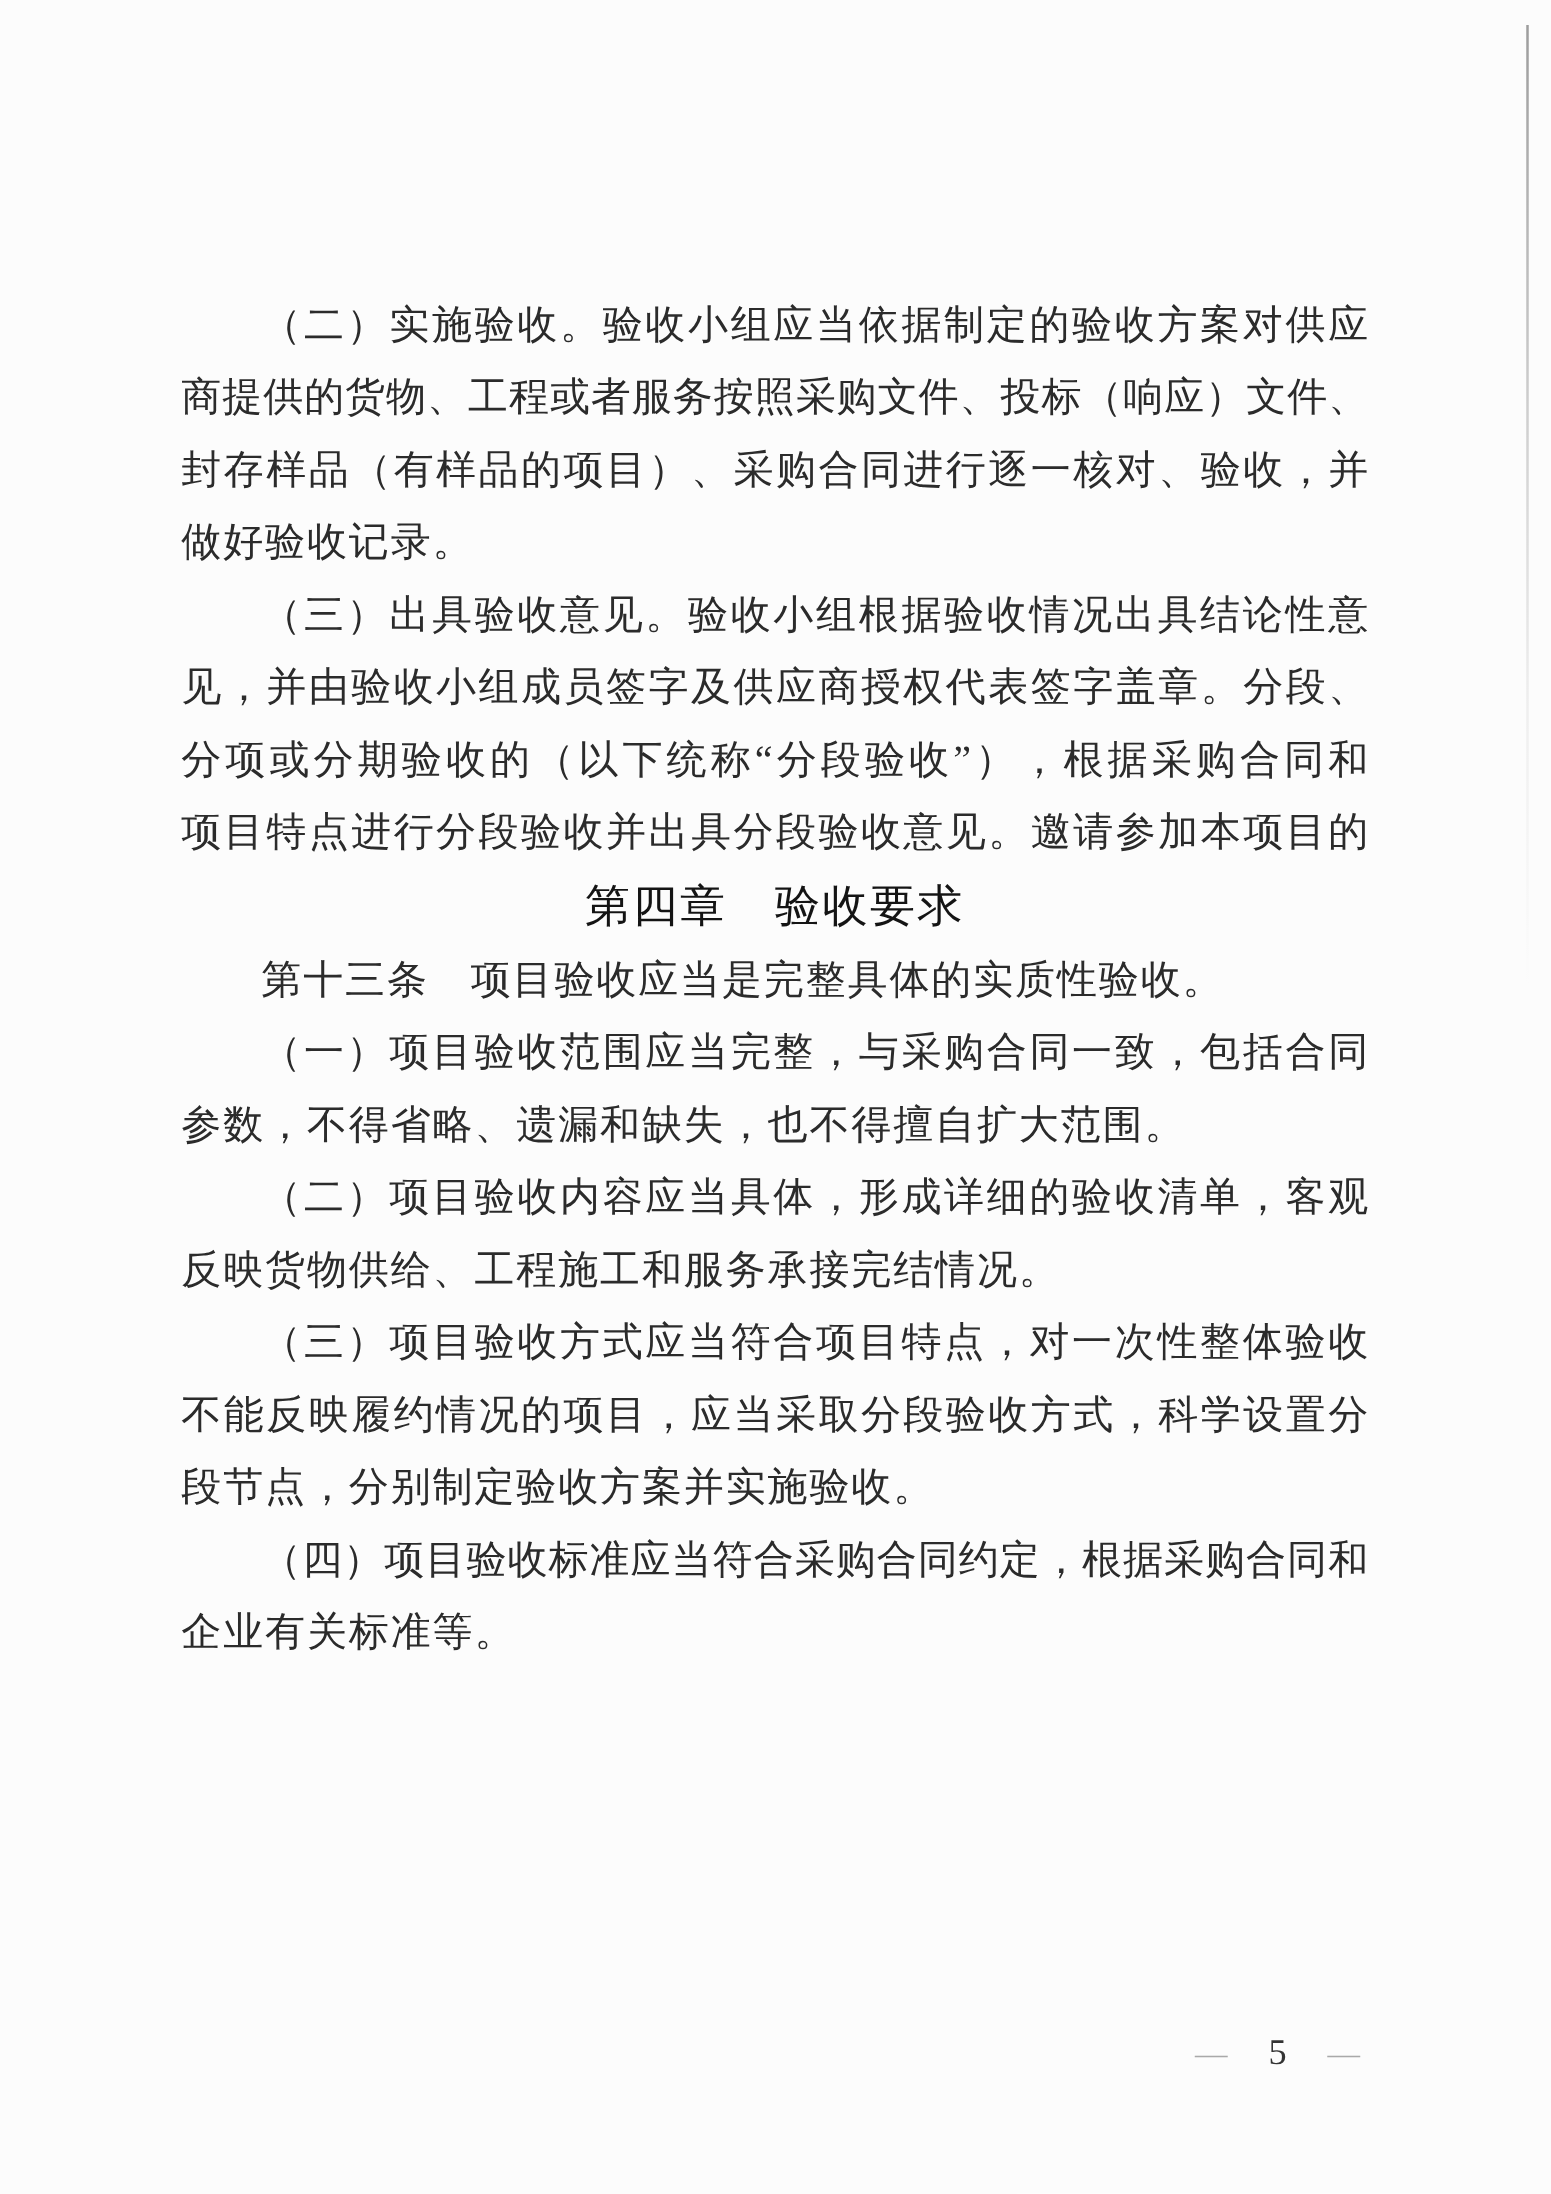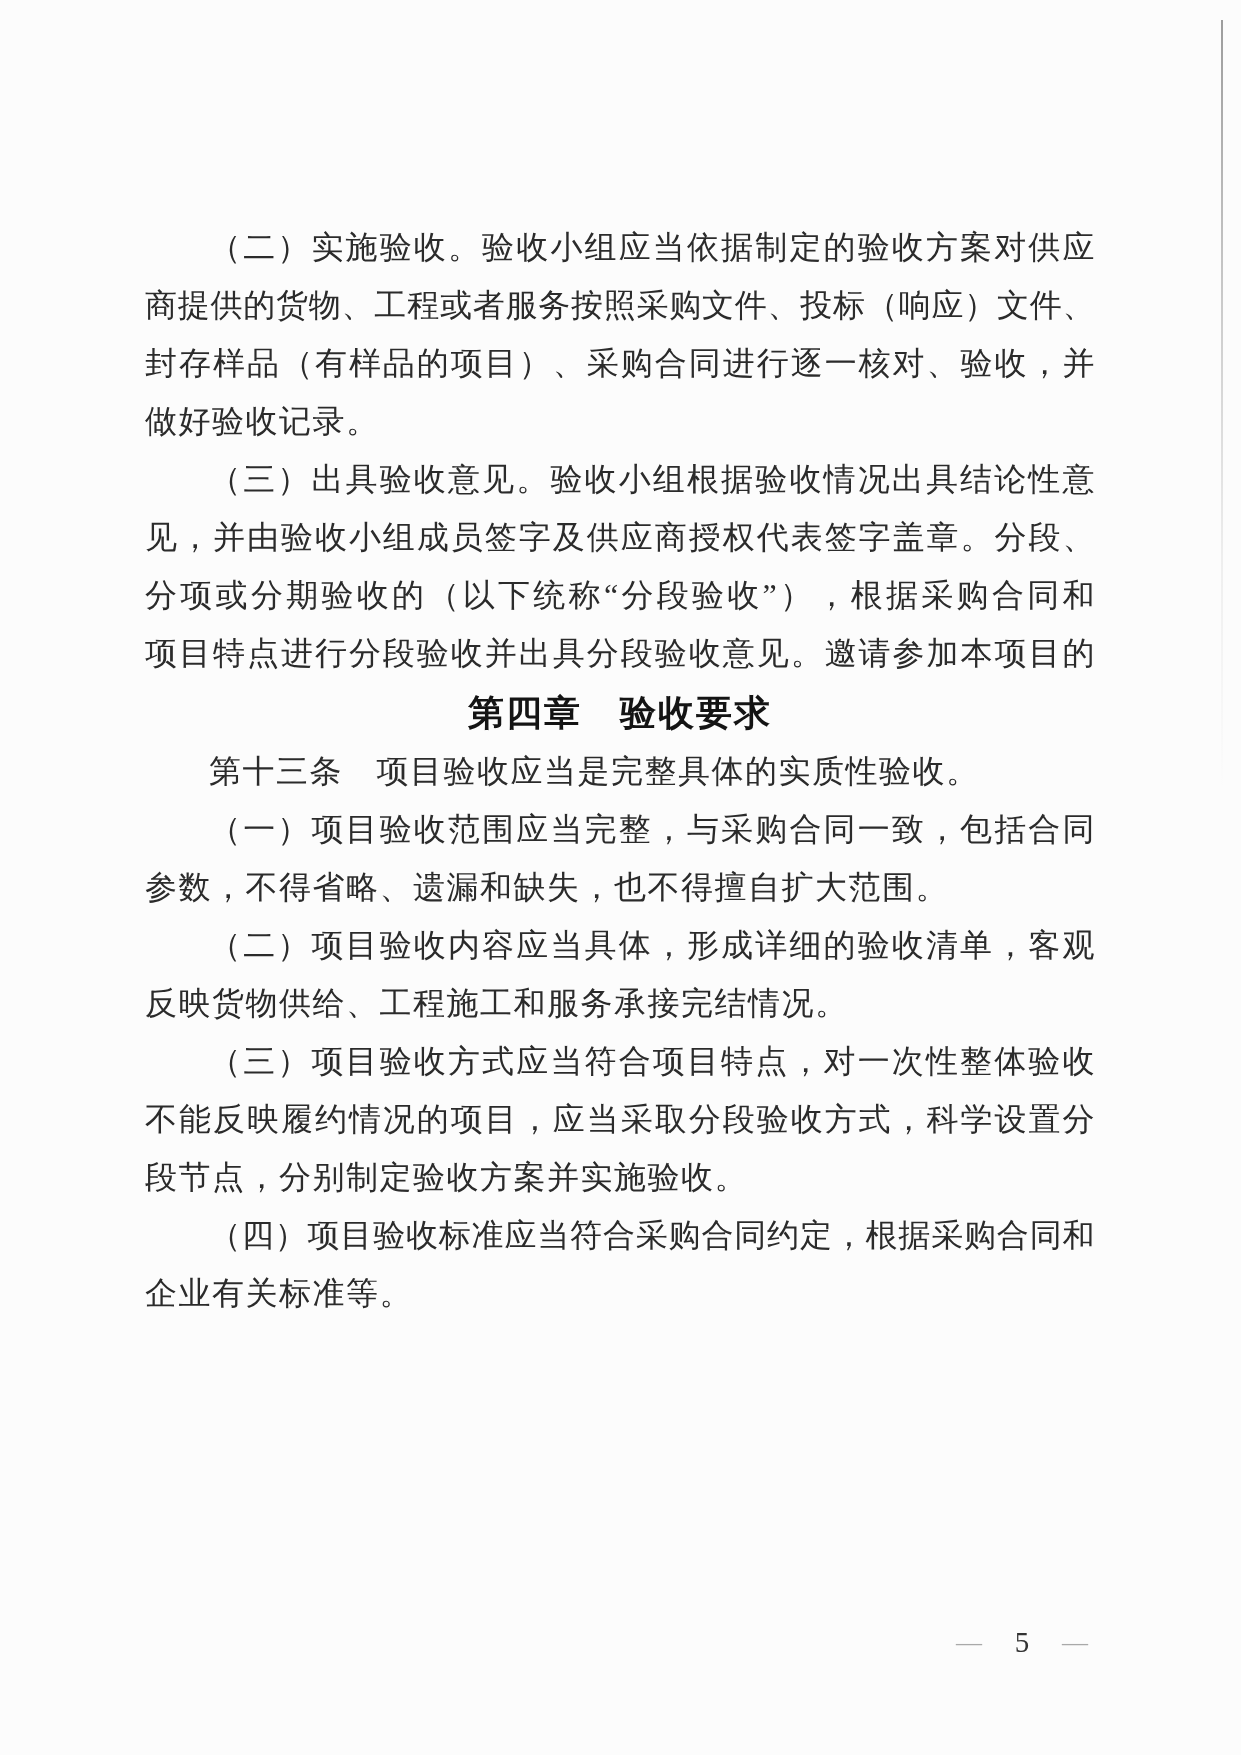--- a/index.html
+++ b/index.html
@@ -5,21 +5,21 @@
   html,body{margin:0;padding:0;background:#ffffff;}
   .page{
     position:relative;
     width:1241px;height:1755px;
     background:#fcfcfc;
     overflow:hidden;
     font-family:"Liberation Serif","DejaVu Serif",serif;
   }
   .doc-body{
     position:absolute;
-    left:145px;top:218px;width:950px;
+    left:145px;top:230px;width:950px;
     color:#2b2b2b;
   }
   .line{
     height:58px;line-height:58px;
     font-size:32px;
     letter-spacing:0.5px;
   }
   .line.fill{
     text-align:justify;
     text-align-last:justify;
@@ -30,21 +30,21 @@
     letter-spacing:1.5px;
   }
   .line.indent{
     text-indent:64px;
   }
   .heading{
     height:58px;line-height:58px;
     margin-top:2px;
     text-align:center;
     font-family:"Liberation Sans","DejaVu Sans",sans-serif;
-    font-weight:bold;
+    font-weight:normal;
     font-size:36px;
     letter-spacing:2px;
     color:#141414;
   }
   .page-footer{
     position:absolute;
     left:956px;top:1626px;width:132px;
     display:flex;justify-content:space-between;align-items:center;
     font-size:30px;
     color:#333333;

